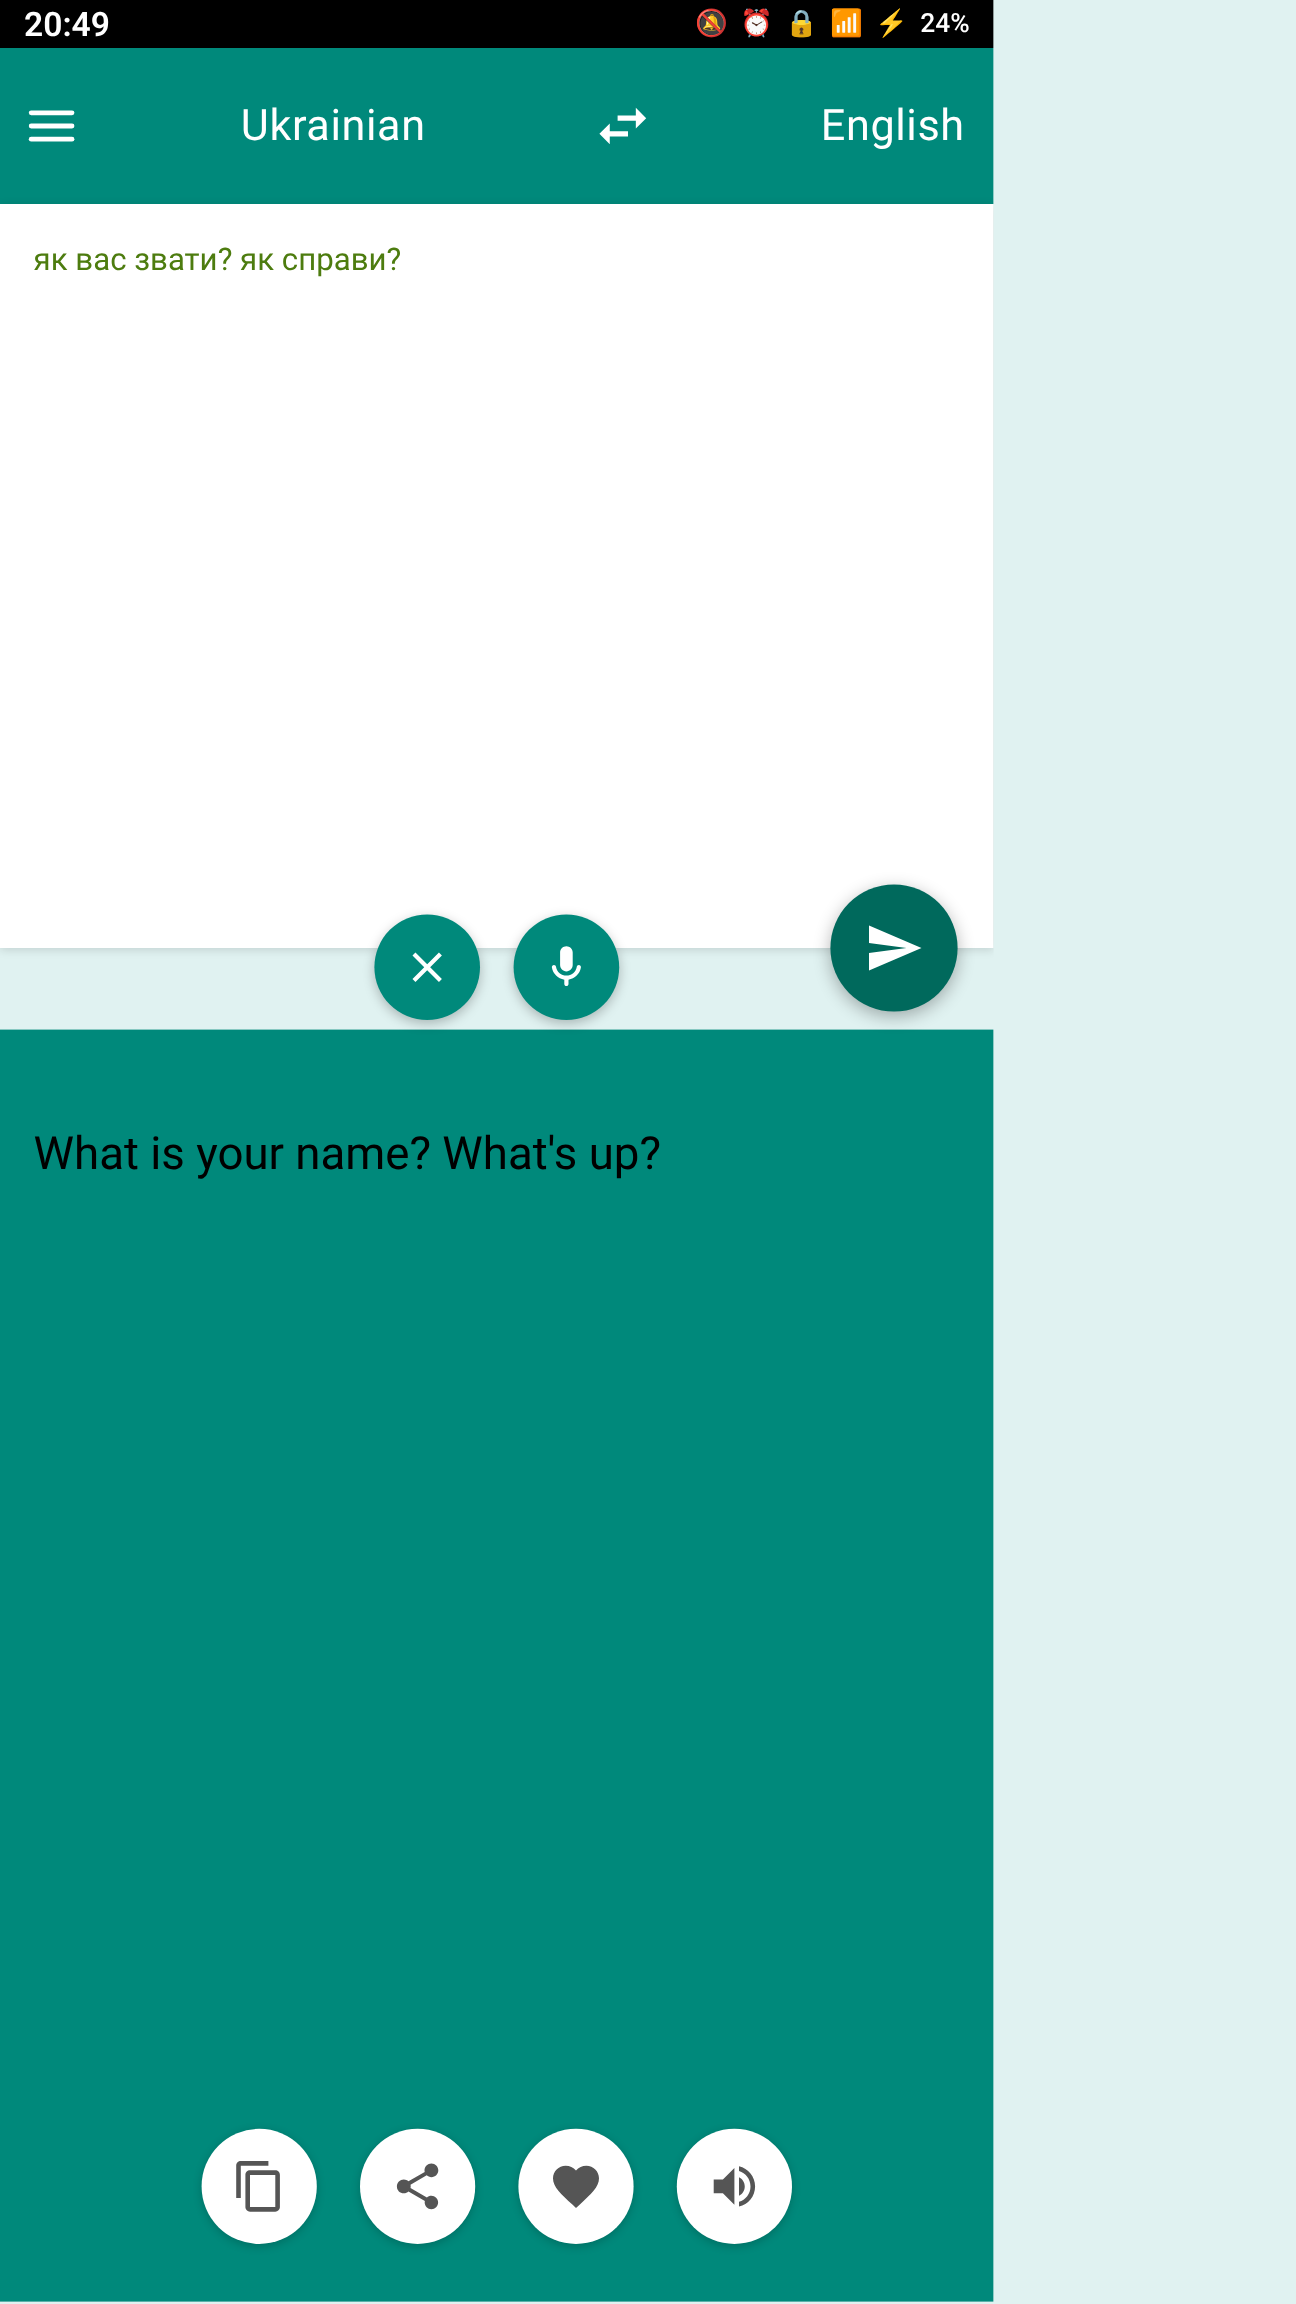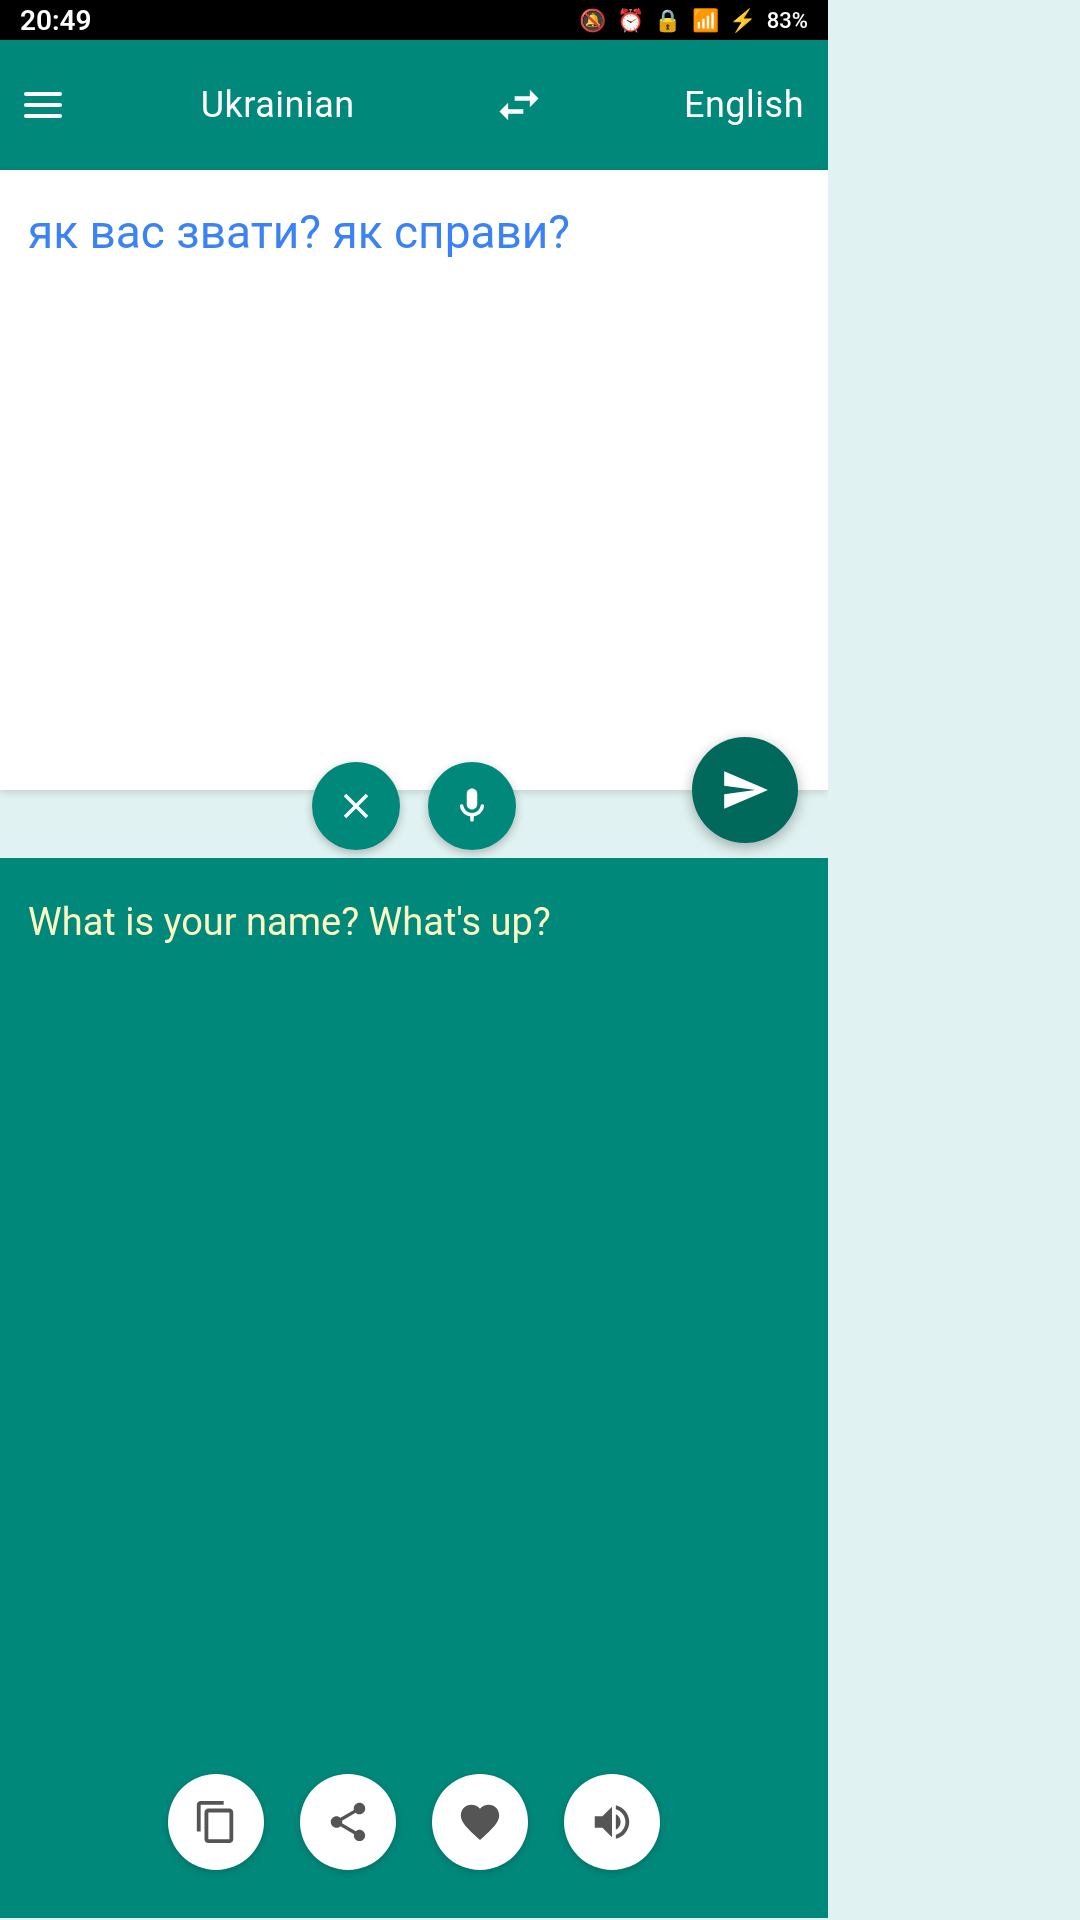--- a/index.html
+++ b/index.html
@@ -68,22 +68,22 @@
     
     .source-panel {
       background: #fff;
       margin: 0;
       padding: 28px 28px 80px 28px;
       min-height: 620px;
       position: relative;
       box-shadow: 0 2px 8px rgba(0,0,0,0.15);
     }
     .source-text {
-      font-size: 46px;
-      color: #3b82f6;
+      font-size: 26px;
+      color: #4d7c0f;
       line-height: 1.5;
     }
 
     
     .action-row {
       position: absolute;
       bottom: -60px;
       left: 0;
       right: 0;
       display: flex;
@@ -134,22 +134,23 @@
     
     .translation-panel {
       background: #00897b;
       padding: 36px 28px 30px 28px;
       min-height: 1060px;
       position: relative;
       margin-top: 68px;
     }
     .translation-text {
       font-size: 38px;
-      color: #fef9c3;
+      color: #000000;
       line-height: 1.5;
+      margin-top: 40px;
     }
 
     
     .bottom-actions {
       position: absolute;
       bottom: 48px;
       left: 0;
       right: 0;
       display: flex;
       justify-content: center;
@@ -183,21 +184,21 @@
     <span>🔕</span>
 
     <span>⏰</span>
 
     <span>🔒</span>
 
     <span>📶</span>
 
     <span>⚡</span>
 
-    <span>83%</span>
+    <span>24%</span>
   </div>
 </div>
 
 <div class="header">
   <div class="header-menu">
     <span></span>
     <span></span>
     <span></span>
   </div>
   <span class="header-lang">Ukrainian</span>

